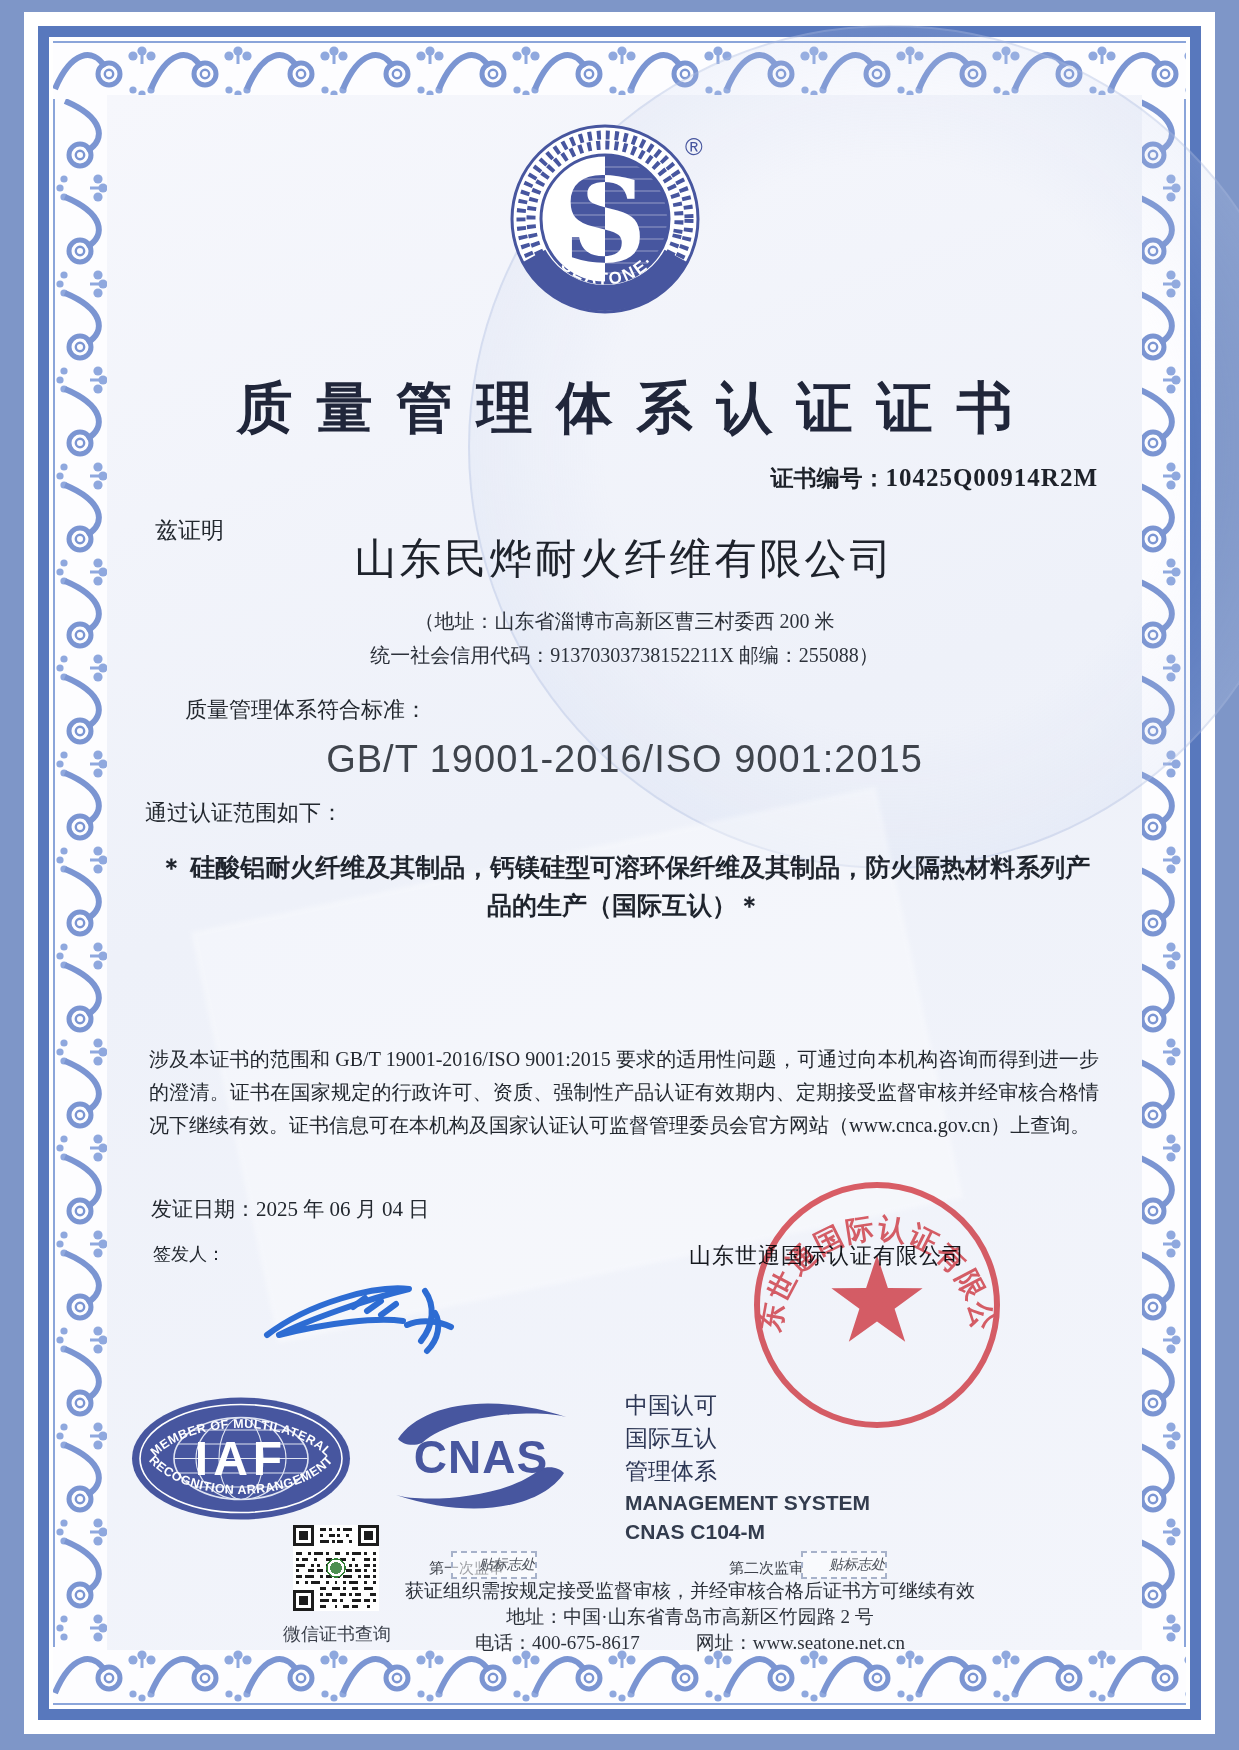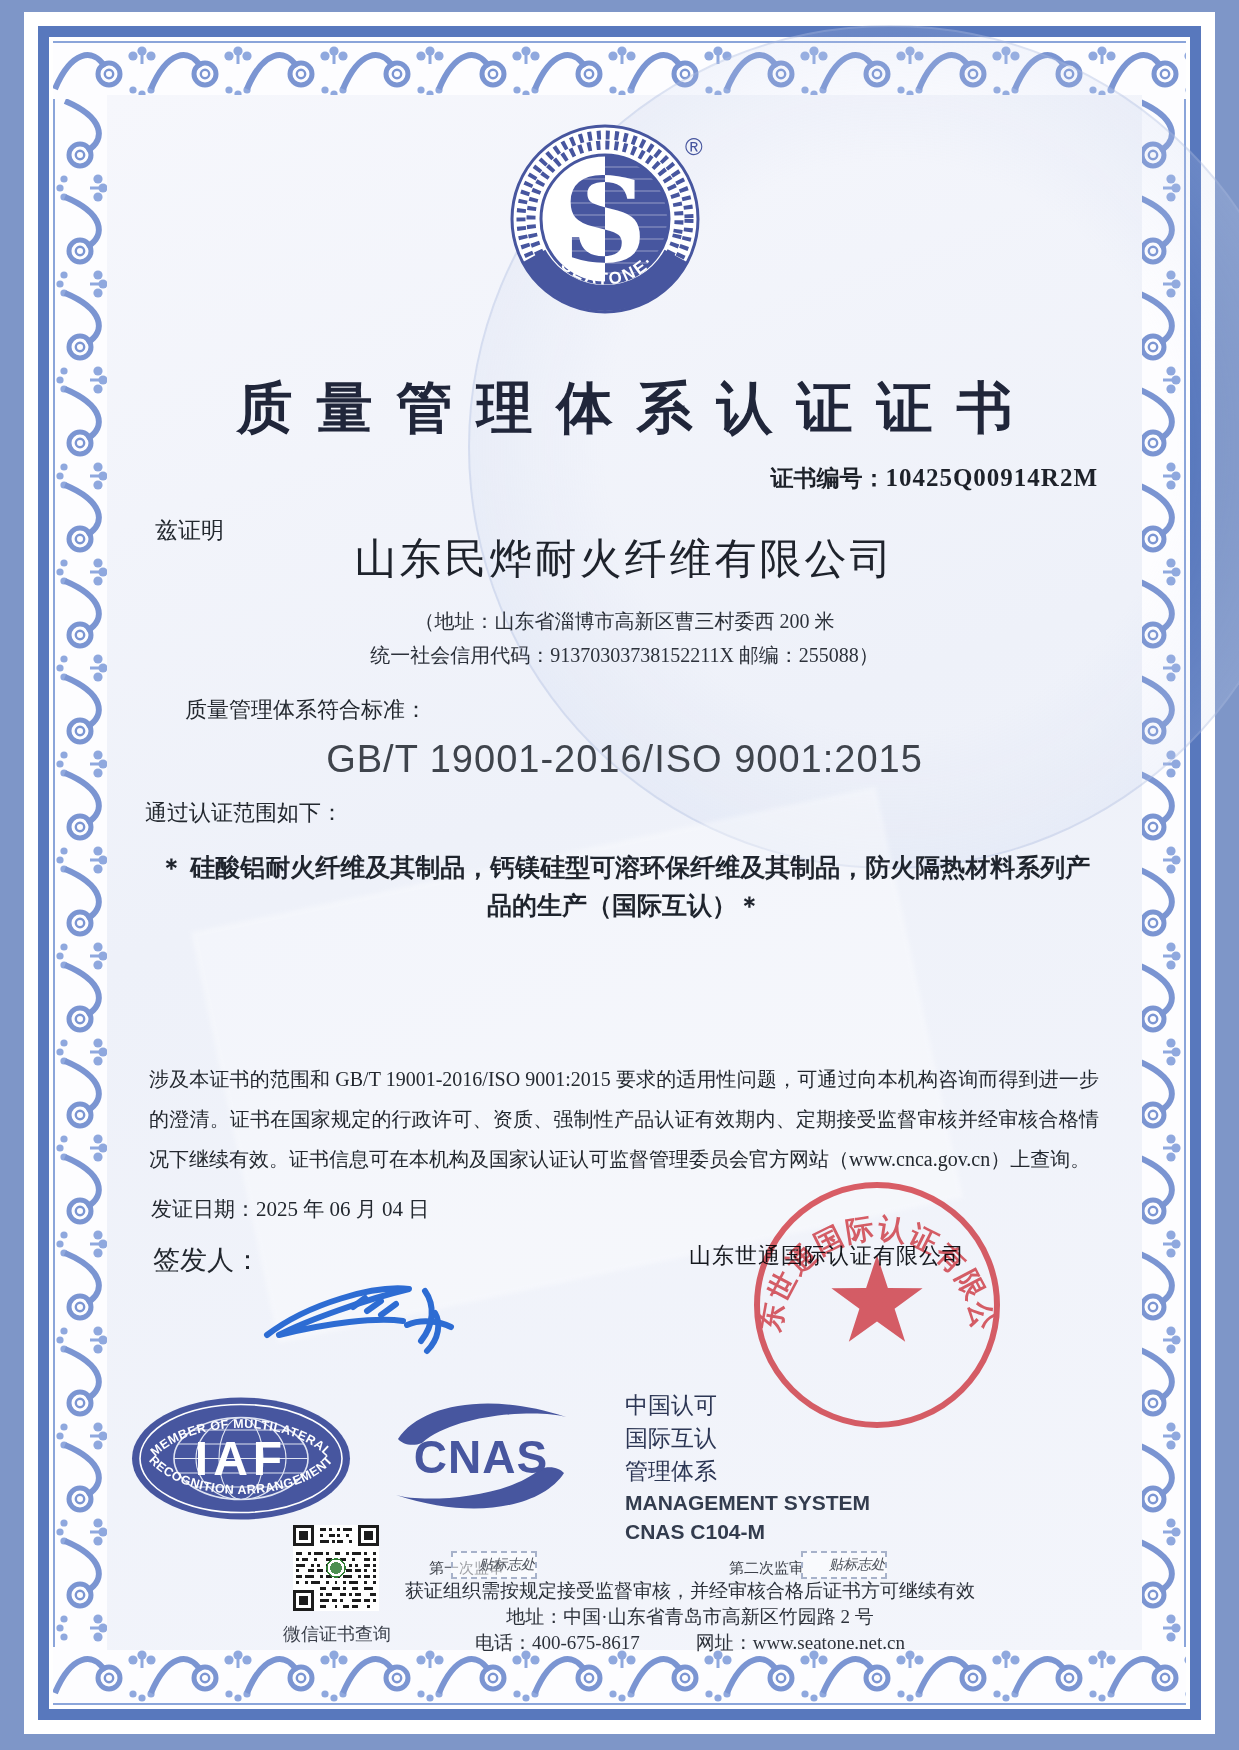--- a/index.html
+++ b/index.html
@@ -29,25 +29,25 @@
   .attest{left:48px;top:420px;font-size:23px;}
   .company{top:436px;left:0;width:100%;text-align:center;font-size:42px;font-weight:500;letter-spacing:3px;color:#1e232c;}
   .addr1{top:513px;left:0;width:100%;text-align:center;font-size:20px;color:#2c313a;}
   .addr2{top:547px;left:0;width:100%;text-align:center;font-size:20px;color:#2c313a;}
   .stdlabel{left:38px;top:600px;font-size:22px;margin-left:40px;}
   .standard{top:643px;left:0;width:100%;text-align:center;font-size:38px;color:#3f444c;
             font-family:"Liberation Sans", sans-serif;letter-spacing:1px;}
   .scopelabel{left:38px;top:703px;font-size:22px;}
   .scope1{top:756px;left:0;width:100%;text-align:center;font-size:25px;font-weight:bold;color:#1f242d;}
   .scope2{top:794px;left:0;width:100%;text-align:center;font-size:25px;font-weight:bold;color:#1f242d;}
-  .legal{left:42px;top:948px;width:950px;font-size:20px;line-height:40px;text-align:justify;color:#23282f;margin-top:16px;}
+  .legal{left:42px;top:948px;width:950px;font-size:20px;line-height:33px;text-align:justify;color:#23282f;}
   .issue{left:44px;top:1100px;font-size:21px;}
   .valid{left:536px;top:1100px;font-size:21px;}
   .issuer{left:560px;top:1146px;width:320px;text-align:center;font-size:22px;letter-spacing:1px;color:#15181e;z-index:2;}
-  .signer{left:46px;top:1147px;font-size:27px;}
+  .signer{left:46px;top:1147px;font-size:18px;}
   .sig{left:150px;top:1178px;z-index:2;}
   .stamp{left:640px;top:1080px;z-index:3;mix-blend-mode:multiply;opacity:.88;}
   .iaf{left:22px;top:1300px;}
   .cnaslogo{left:283px;top:1302px;}
   .cnasblock{left:518px;top:1294px;}
   .cnasblock .cn{font-size:23px;line-height:33px;color:#2c3654;}
   .cnasblock .en{font-family:"Liberation Sans", sans-serif;font-weight:bold;font-size:21px;line-height:29px;color:#333c4e;}
   .qr{left:186px;top:1430px;}
   .qrcap{left:150px;top:1527px;width:160px;text-align:center;font-size:18px;color:#3a3f4a;}
   .audit{font-size:15px;color:#3c4049;top:1464px;}

